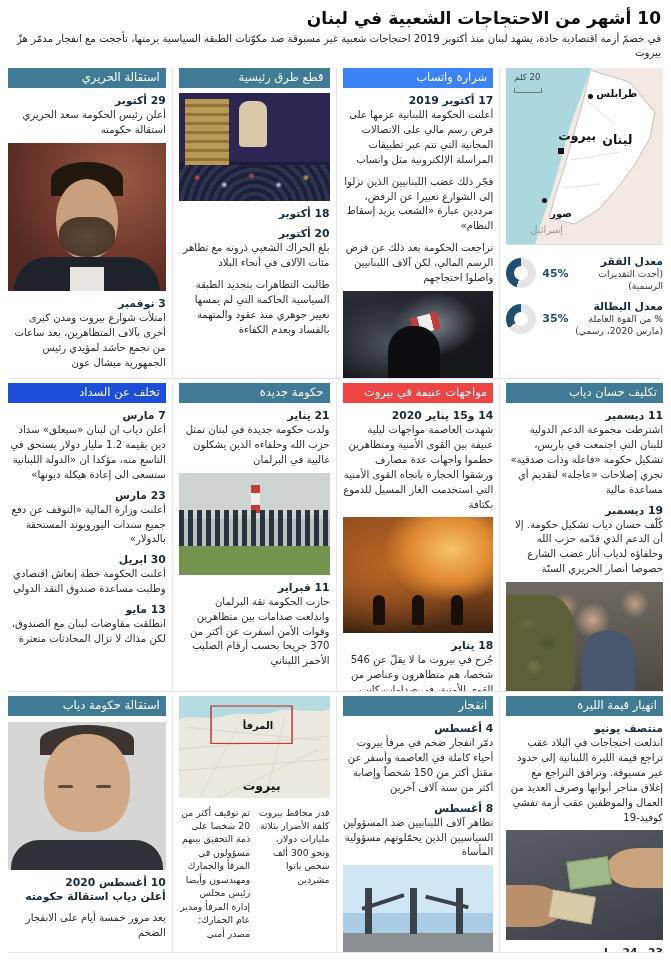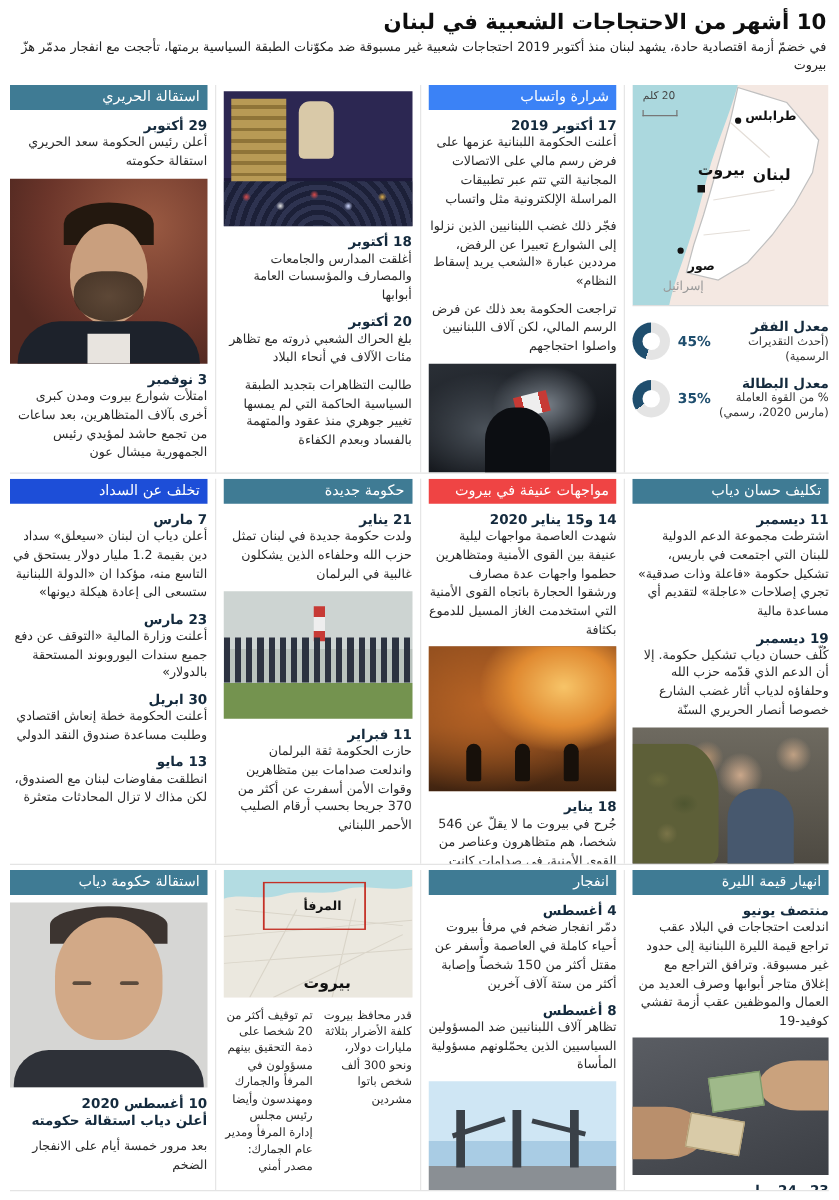--- a/index.html
+++ b/index.html
@@ -146,27 +146,27 @@
       <div class="txt">أعلنت الحكومة اللبنانية عزمها على فرض رسم مالي على الاتصالات المجانية التي تتم عبر تطبيقات المراسلة الإلكترونية مثل واتساب</div>
       <div class="txt gap">فجّر ذلك غضب اللبنانيين الذين نزلوا إلى الشوارع تعبيرا عن الرفض، مرددين عبارة «الشعب يريد إسقاط النظام»</div>
       <div class="txt gap">تراجعت الحكومة بعد ذلك عن فرض الرسم المالي، لكن آلاف اللبنانيين واصلوا احتجاجهم</div>
       <div class="photo fillph ph-flag">
         <div class="flagpiece"></div>
         <div class="sil"></div>
       </div>
     </section>
 
     <section class="panel">
+      <div class="panel-h" style="background: rgb(63, 123, 148);">قطع طرق رئيسية</div>
       <div class="photo ph-roads">
         <div class="bld"></div>
         <div class="fist"></div>
         <div class="crowd"></div>
       </div>
       <div class="date">18 أكتوبر</div>
-      <div class="txt">أغلقت المدارس والجامعات والمصارف والمؤسسات العامة أبوابها</div>
       <div class="date">20 أكتوبر</div>
       <div class="txt">بلغ الحراك الشعبي ذروته مع تظاهر مئات الآلاف في أنحاء البلاد</div>
       <div class="txt gap">طالبت التظاهرات بتجديد الطبقة السياسية الحاكمة التي لم يمسها تغيير جوهري منذ عقود والمتهمة بالفساد وبعدم الكفاءة</div>
     </section>
 
     <section class="panel">
       <div class="panel-h" style="background: rgb(63, 123, 148);">استقالة الحريري</div>
       <div class="date">29 أكتوبر</div>
       <div class="txt">أعلن رئيس الحكومة سعد الحريري استقالة حكومته</div>
       <div class="photo ph-hariri">

